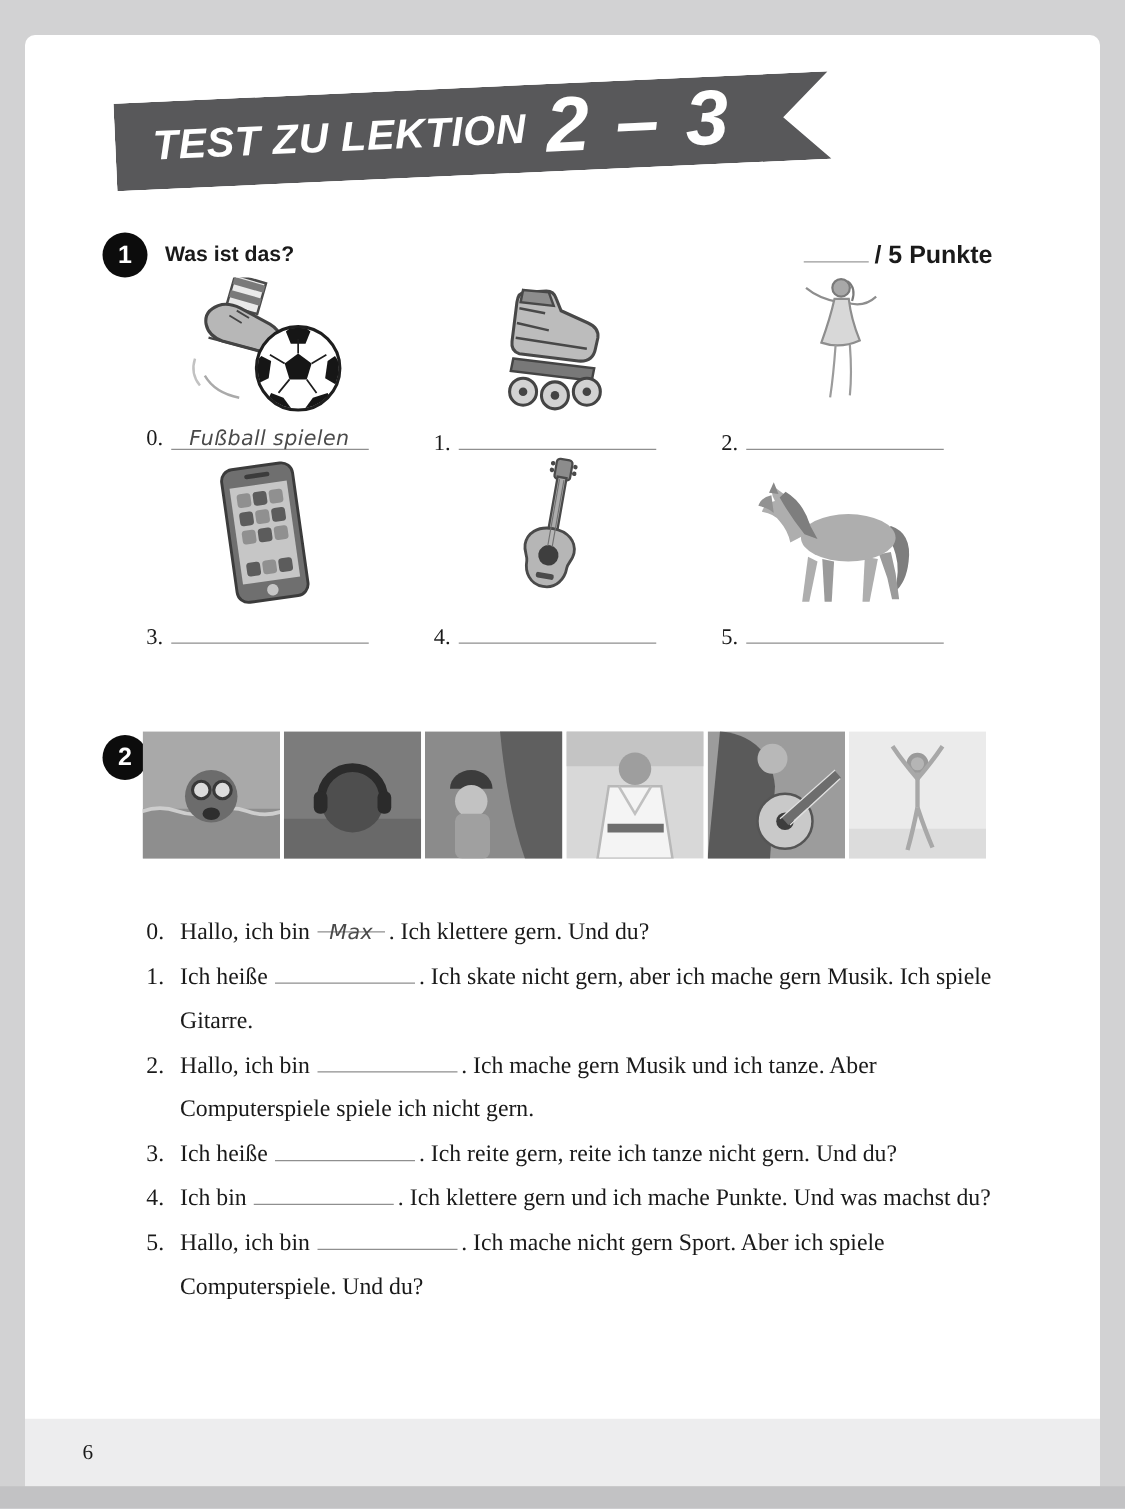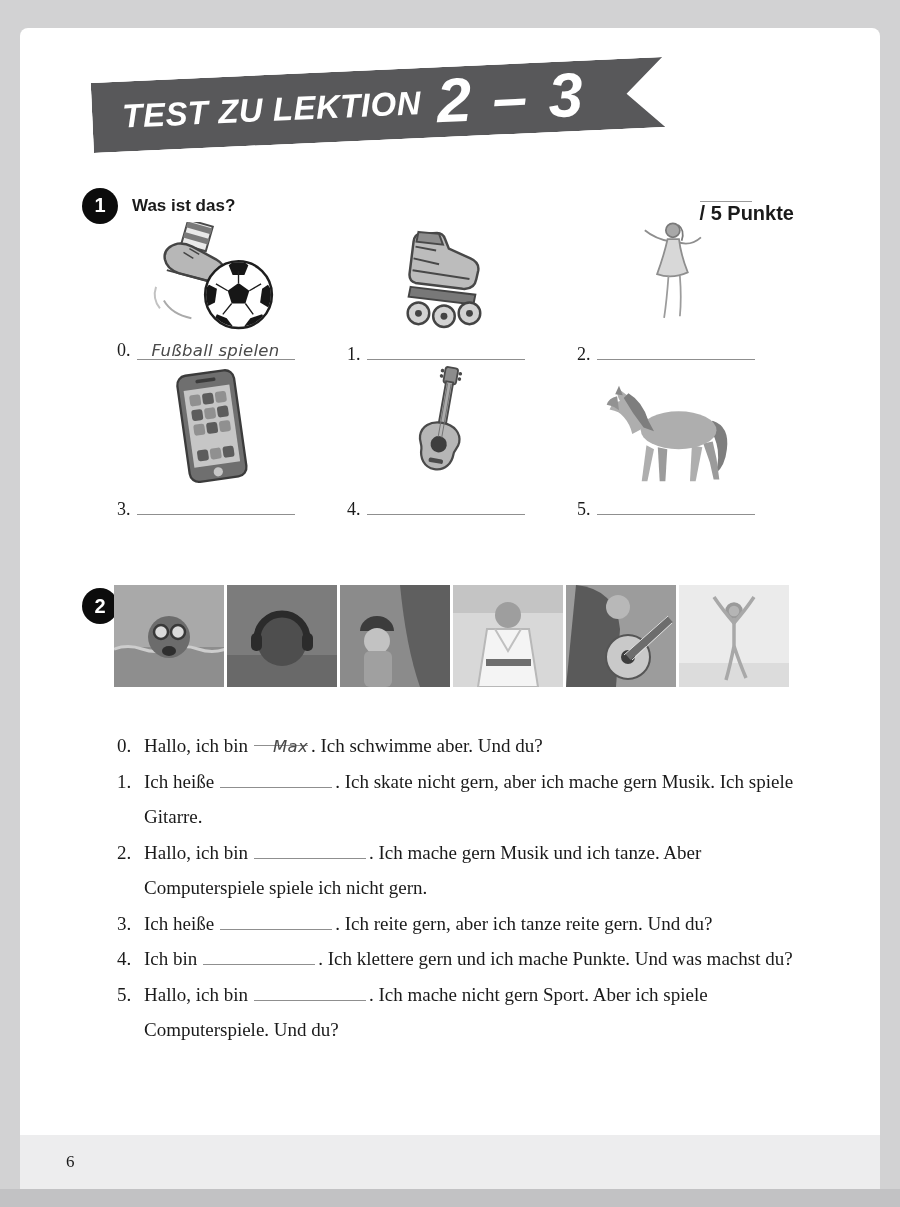--- a/index.html
+++ b/index.html
@@ -48,21 +48,21 @@
     position:absolute; left:62px; top:158px; width:712px;
     display:flex; align-items:center;
   }
   .ex1-title {
     margin-left:14px;
     font-family:"Liberation Sans", sans-serif; font-weight:bold; font-size:17px;
   }
   .ex1-points {
     margin-left:auto;
     font-family:"Liberation Sans", sans-serif; font-weight:bold; font-size:20px;
-    display:flex; align-items:baseline;flex-direction:column;
+    display:flex; align-items:baseline;
   }
   .points-line { display:inline-block; width:52px; height:16px; border-bottom:1px solid #9a9a9a; margin-right:5px; }
 
   
   .ex1-grid {
     position:absolute; left:97px; top:192px; width:650px;
     display:grid; grid-template-columns:190px 190px 190px; column-gap:40px; row-gap:10px;
   }
   .ex1-cell { display:flex; flex-direction:column; }
   .img-box { height:112px; display:flex; align-items:flex-end; justify-content:center; }
@@ -88,21 +88,21 @@
 
   .sentences {
     position:absolute; left:97px; top:700px; width:680px;
     font-size:19px; line-height:35.5px;
   }
   .sentence { position:relative; padding-left:27px; }
   .s-num { position:absolute; left:0; top:0; }
   .blank {
     display:inline-block; min-width:112px; height:18px;
     border-bottom:1px solid #8f8f8f;
-    margin:0 3px 0 6px; text-align:right; vertical-align:baseline;
+    margin:0 3px 0 6px; text-align:center; vertical-align:baseline;
   }
   .blank.short { min-width:54px; }
 
   
   .footer-band {
     position:absolute; left:0; right:0; bottom:0; height:54px;
     background:#ededee;
     display:flex; align-items:center;
     padding-left:46px;
     font-size:17px;
@@ -328,24 +328,24 @@
           <circle cx="55" cy="26" r="7" fill="#b5b5b5" stroke="#9a9a9a"></circle>
           <path d="M55,33 v28"></path>
           <path d="M55,38 q-12,-14 -20,-26 M55,38 q12,-14 20,-26"></path>
           <path d="M55,61 q-4,20 -8,34 M55,61 q6,18 12,32"></path>
         </g>
       </svg>
     </div>
   </div>
 
   <div class="sentences">
-    <div class="sentence"><span class="s-num">0.</span><span>Hallo, ich bin</span><span class="blank short"><span class="handwriting">Max</span></span><span>. Ich schwimme aber. Und du?</span></div>
+    <div class="sentence"><span class="s-num">0.</span><span>Hallo, ich bin</span><span class="blank short"><span class="handwriting">Max</span></span><span>. Ich klettere gern. Und du?</span></div>
     <div class="sentence"><span class="s-num">1.</span><span>Ich heiße</span><span class="blank"><span class="handwriting"></span></span><span>. Ich skate nicht gern, aber ich mache gern Musik. Ich spiele Gitarre.</span></div>
     <div class="sentence"><span class="s-num">2.</span><span>Hallo, ich bin</span><span class="blank"><span class="handwriting"></span></span><span>. Ich mache gern Musik und ich tanze. Aber Computerspiele spiele ich nicht gern.</span></div>
-    <div class="sentence"><span class="s-num">3.</span><span>Ich heiße</span><span class="blank"><span class="handwriting"></span></span><span>. Ich reite gern, aber ich tanze reite gern. Und du?</span></div>
+    <div class="sentence"><span class="s-num">3.</span><span>Ich heiße</span><span class="blank"><span class="handwriting"></span></span><span>. Ich reite gern, reite ich tanze nicht gern. Und du?</span></div>
     <div class="sentence"><span class="s-num">4.</span><span>Ich bin</span><span class="blank"><span class="handwriting"></span></span><span>. Ich klettere gern und ich mache Punkte. Und was machst du?</span></div>
     <div class="sentence"><span class="s-num">5.</span><span>Hallo, ich bin</span><span class="blank"><span class="handwriting"></span></span><span>. Ich mache nicht gern Sport. Aber ich spiele Computerspiele. Und du?</span></div>
   </div>
 
   <div class="footer-band">
     <span>6</span>
   </div>
 
 </div>
 

